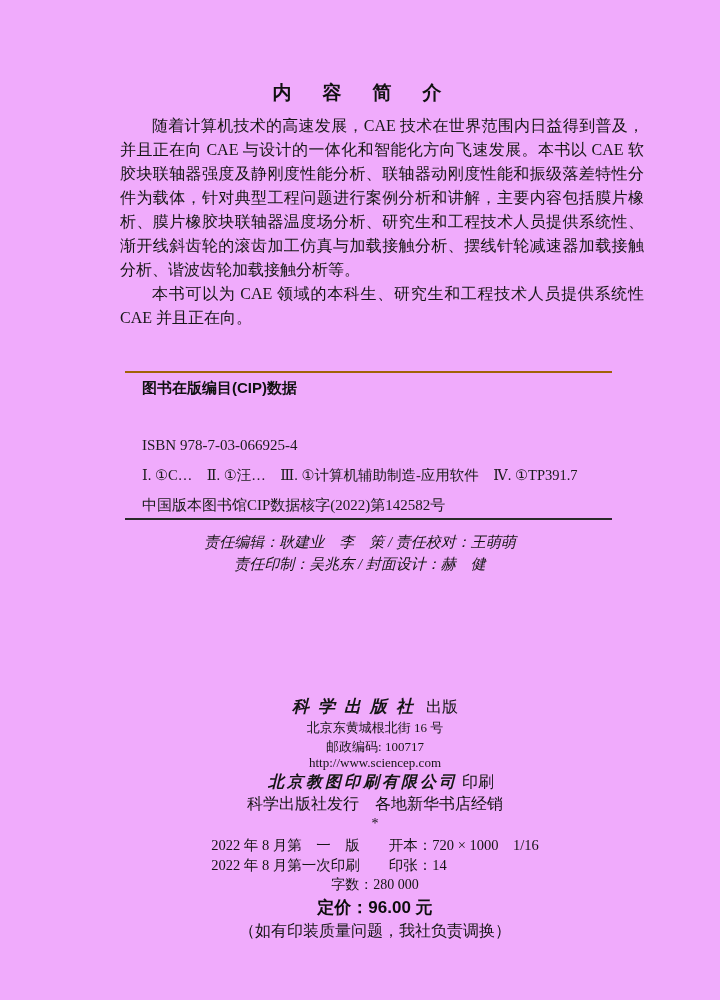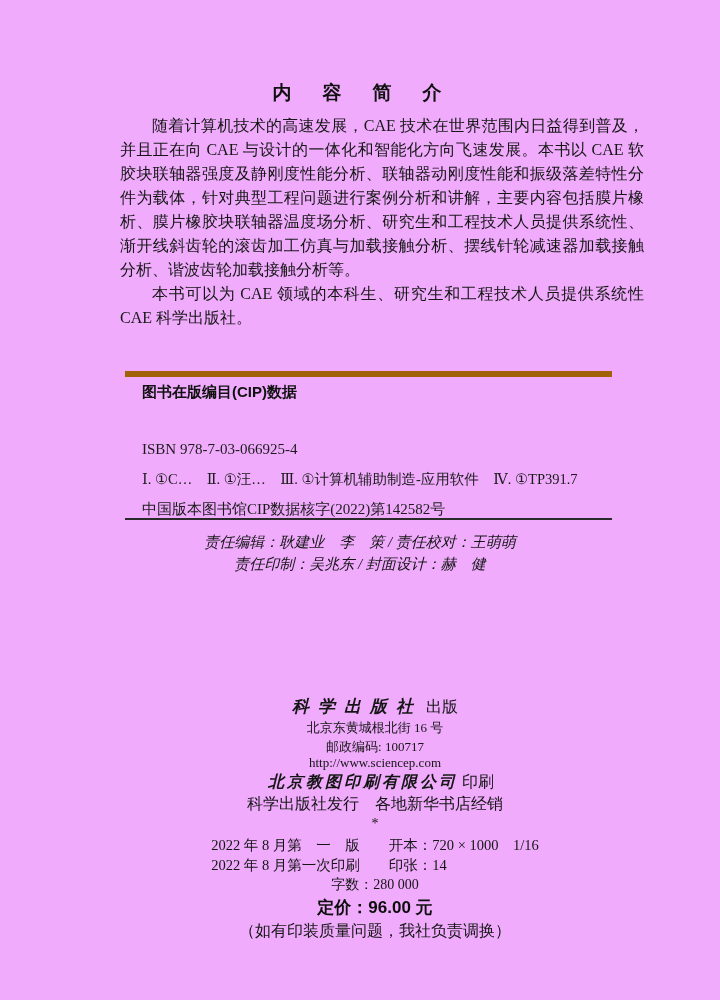--- a/index.html
+++ b/index.html
@@ -26,21 +26,21 @@
     text-align:justify;
     color:#161616;
     margin-left:25px;
   }
   .intro-line{min-height:24px;}
   .intro-line.full{text-align:justify;text-align-last:justify;}
   .intro-line.first{text-indent:2em;}
   
   .cip-box{
     position:absolute;top:371px;left:125px;width:487px;height:149px;
-    border-top:6px solid #a16207;
+    border-top:2px solid #a16207;
     border-bottom:2px solid #2a2a2a;
     box-sizing:border-box;
   }
   .cip-heading{
     position:absolute;top:6px;left:17px;
     font-family:"Liberation Sans","DejaVu Sans",sans-serif;
     font-weight:bold;font-size:15px;color:#111;
   }
   .cip-title-line{position:absolute;top:34px;left:17px;font-size:15px;white-space:nowrap;}
   .cip-isbn{position:absolute;top:64px;left:17px;font-size:15px;}
@@ -87,21 +87,21 @@
 
   <div class="intro-block">
     <div class="intro-line full first">随着计算机技术的高速发展，CAE 技术在世界范围内日益得到普及，</div>
     <div class="intro-line full">并且正在向 CAE 与设计的一体化和智能化方向飞速发展。本书以 CAE 软</div>
     <div class="intro-line full">胶块联轴器强度及静刚度性能分析、联轴器动刚度性能和振级落差特性分</div>
     <div class="intro-line full">件为载体，针对典型工程问题进行案例分析和讲解，主要内容包括膜片橡</div>
     <div class="intro-line full">析、膜片橡胶块联轴器温度场分析、研究生和工程技术人员提供系统性、</div>
     <div class="intro-line full">渐开线斜齿轮的滚齿加工仿真与加载接触分析、摆线针轮减速器加载接触</div>
     <div class="intro-line">分析、谐波齿轮加载接触分析等。</div>
     <div class="intro-line full first">本书可以为 CAE 领域的本科生、研究生和工程技术人员提供系统性</div>
-    <div class="intro-line">CAE 科学出版社。</div>
+    <div class="intro-line">CAE 并且正在向。</div>
   </div>
 
   <div class="cip-box">
     <div class="cip-heading">图书在版编目(CIP)数据</div>
     <div class="cip-isbn">ISBN 978-7-03-066925-4</div>
     <div class="cip-classification">Ⅰ. ①C…　Ⅱ. ①汪…　Ⅲ. ①计算机辅助制造-应用软件　Ⅳ. ①TP391.7</div>
     <div class="cip-record">中国版本图书馆CIP数据核字(2022)第142582号</div>
   </div>
 
   <div class="credits">

